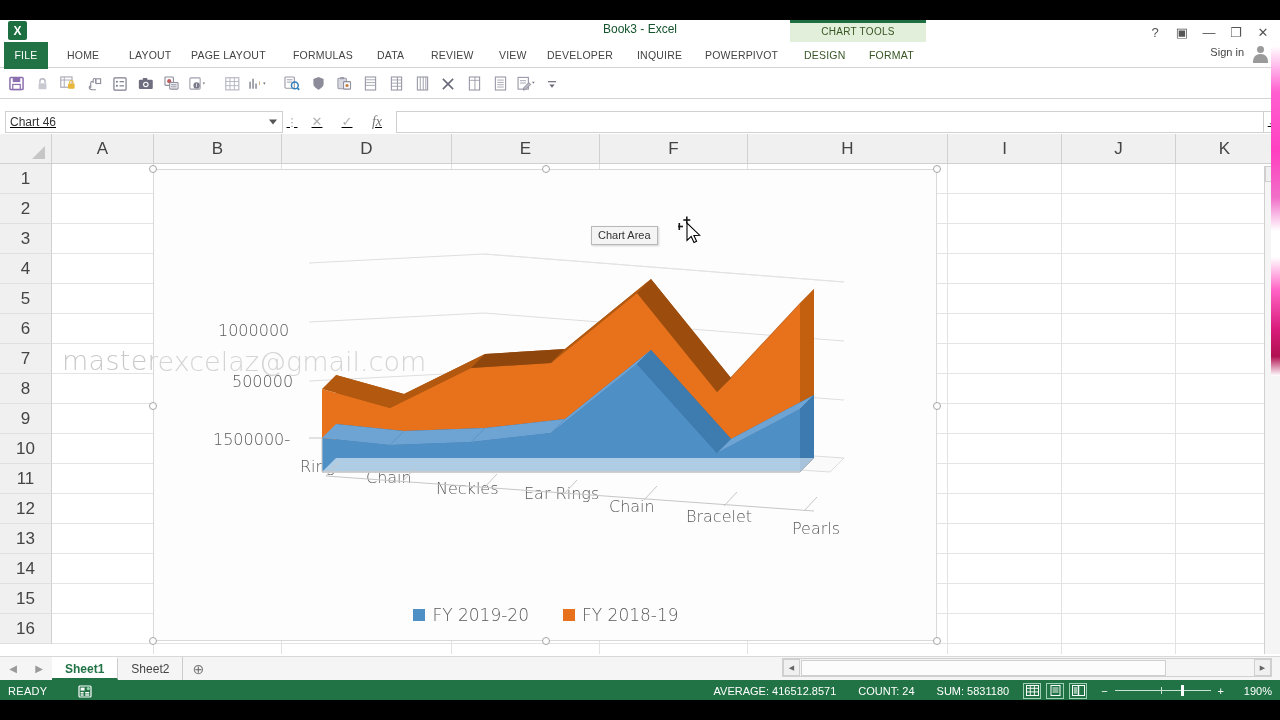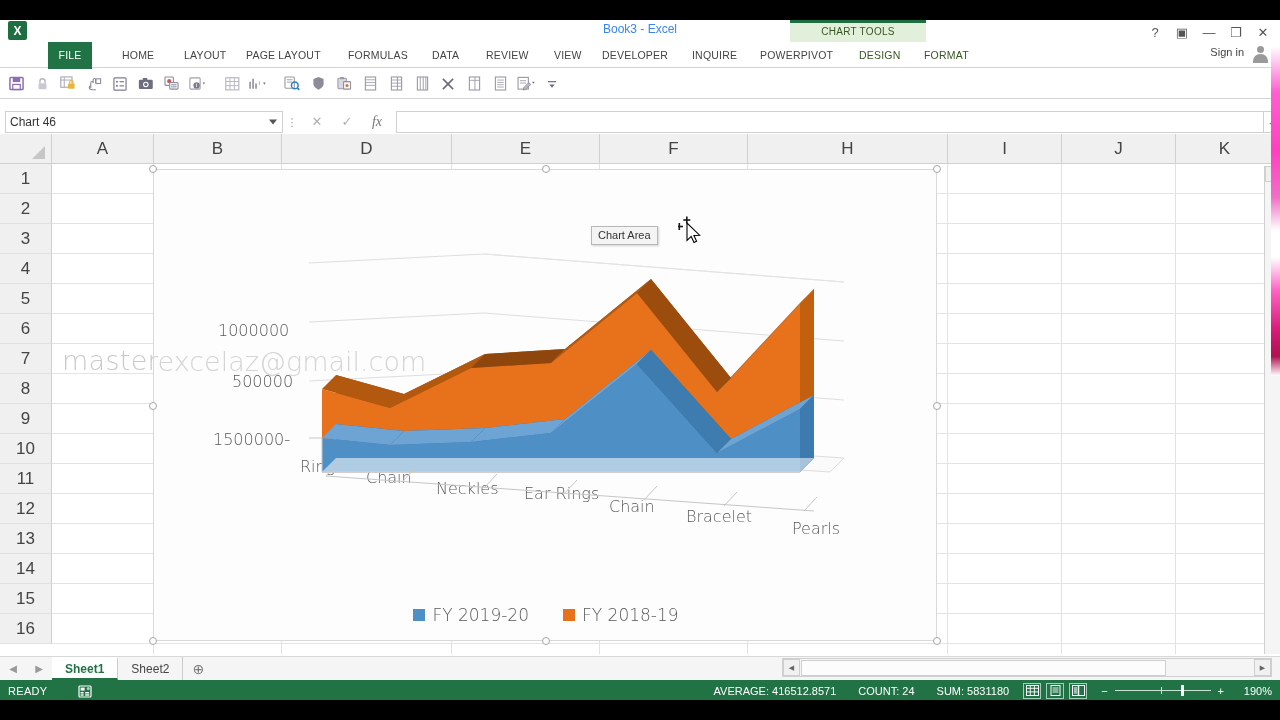--- a/index.html
+++ b/index.html
@@ -26,37 +26,37 @@
   }
   .xl-logo {
     position: absolute; left: 8px; top: 1px; width: 19px; height: 19px;
     background: #1d6f42; border-radius: 2px;
     color: #fff; font-size: 12px; font-weight: bold;
     display: flex; align-items: center; justify-content: center;
     font-family: "Liberation Sans", sans-serif;
   }
   .win-title {
     position: absolute; left: 0; top: 2px; width: 1280px; text-align: center;
-    font-size: 12px; color: #3b82f6;
+    font-size: 12px; color: #14532d;
   }
   .win-btns { position: absolute; right: 4px; top: 20px; height: 24px; display: flex; align-items: center; gap: 1px; z-index: 20; }
   .win-btn {
     width: 26px; height: 22px; display: flex; align-items: center; justify-content: center;
     font-size: 13px; color: #555; cursor: default;
   }
 
   
   .ribbon-tabs {
     position: absolute; left: 0; top: 42px; width: 1280px; height: 26px;
     background: #fff; border-bottom: 1px solid #d4d4d4;
   }
   .tab {
     position: absolute; top: 0; height: 39px; line-height: 26px;
     font-size: 10.5px; color: #444; letter-spacing: 0.2px;
-    padding: 0 18px; cursor: default; white-space: nowrap; margin-left: 44px;
+    padding: 0 7px; cursor: default; white-space: nowrap;
   }
   .tab.file { background: #217346; color: #fff; font-weight: normal; }
   .tab.chart-sub { color: #375623; }
   .chart-tools-group {
     position: absolute; left: 790px; top: 20px; width: 136px; height: 48px;
     background: #e2efda; border-top: 3px solid #1d6f42;
   }
   .chart-tools-label {
     position: absolute; left: 0; top: 3px; width: 136px; text-align: center;
     font-size: 10px; color: #375623; letter-spacing: 0.3px;
@@ -84,21 +84,21 @@
     width: 24px; height: 24px; display: flex; align-items: center; justify-content: center;
     font-size: 13px; color: #7a7a8a; cursor: default; position: relative;
   }
   .qicon svg { display:block; }
   .qsep { width: 6px; }
 
   
   .formula-row {
     position: absolute; left: 0; top: 100px; width: 1280px; height: 44px;
     background: #fff; border-bottom: 1px solid #d4d4d4;
-    display: flex; align-items: center;
+    display: flex; align-items: center; text-decoration: underline;
   }
   .namebox {
     margin-left: 5px; width: 278px; height: 22px;
     border: 1px solid #d0d0d0; background: #fff;
     display: flex; align-items: center; padding: 0 4px;
     font-size: 12px; color: #333; position: relative;
   }
   .namebox .nb-caret {
     position: absolute; right: 5px; top: 50%; transform: translateY(-50%);
     width: 0; height: 0; border-left: 4px solid transparent; border-right: 4px solid transparent;

